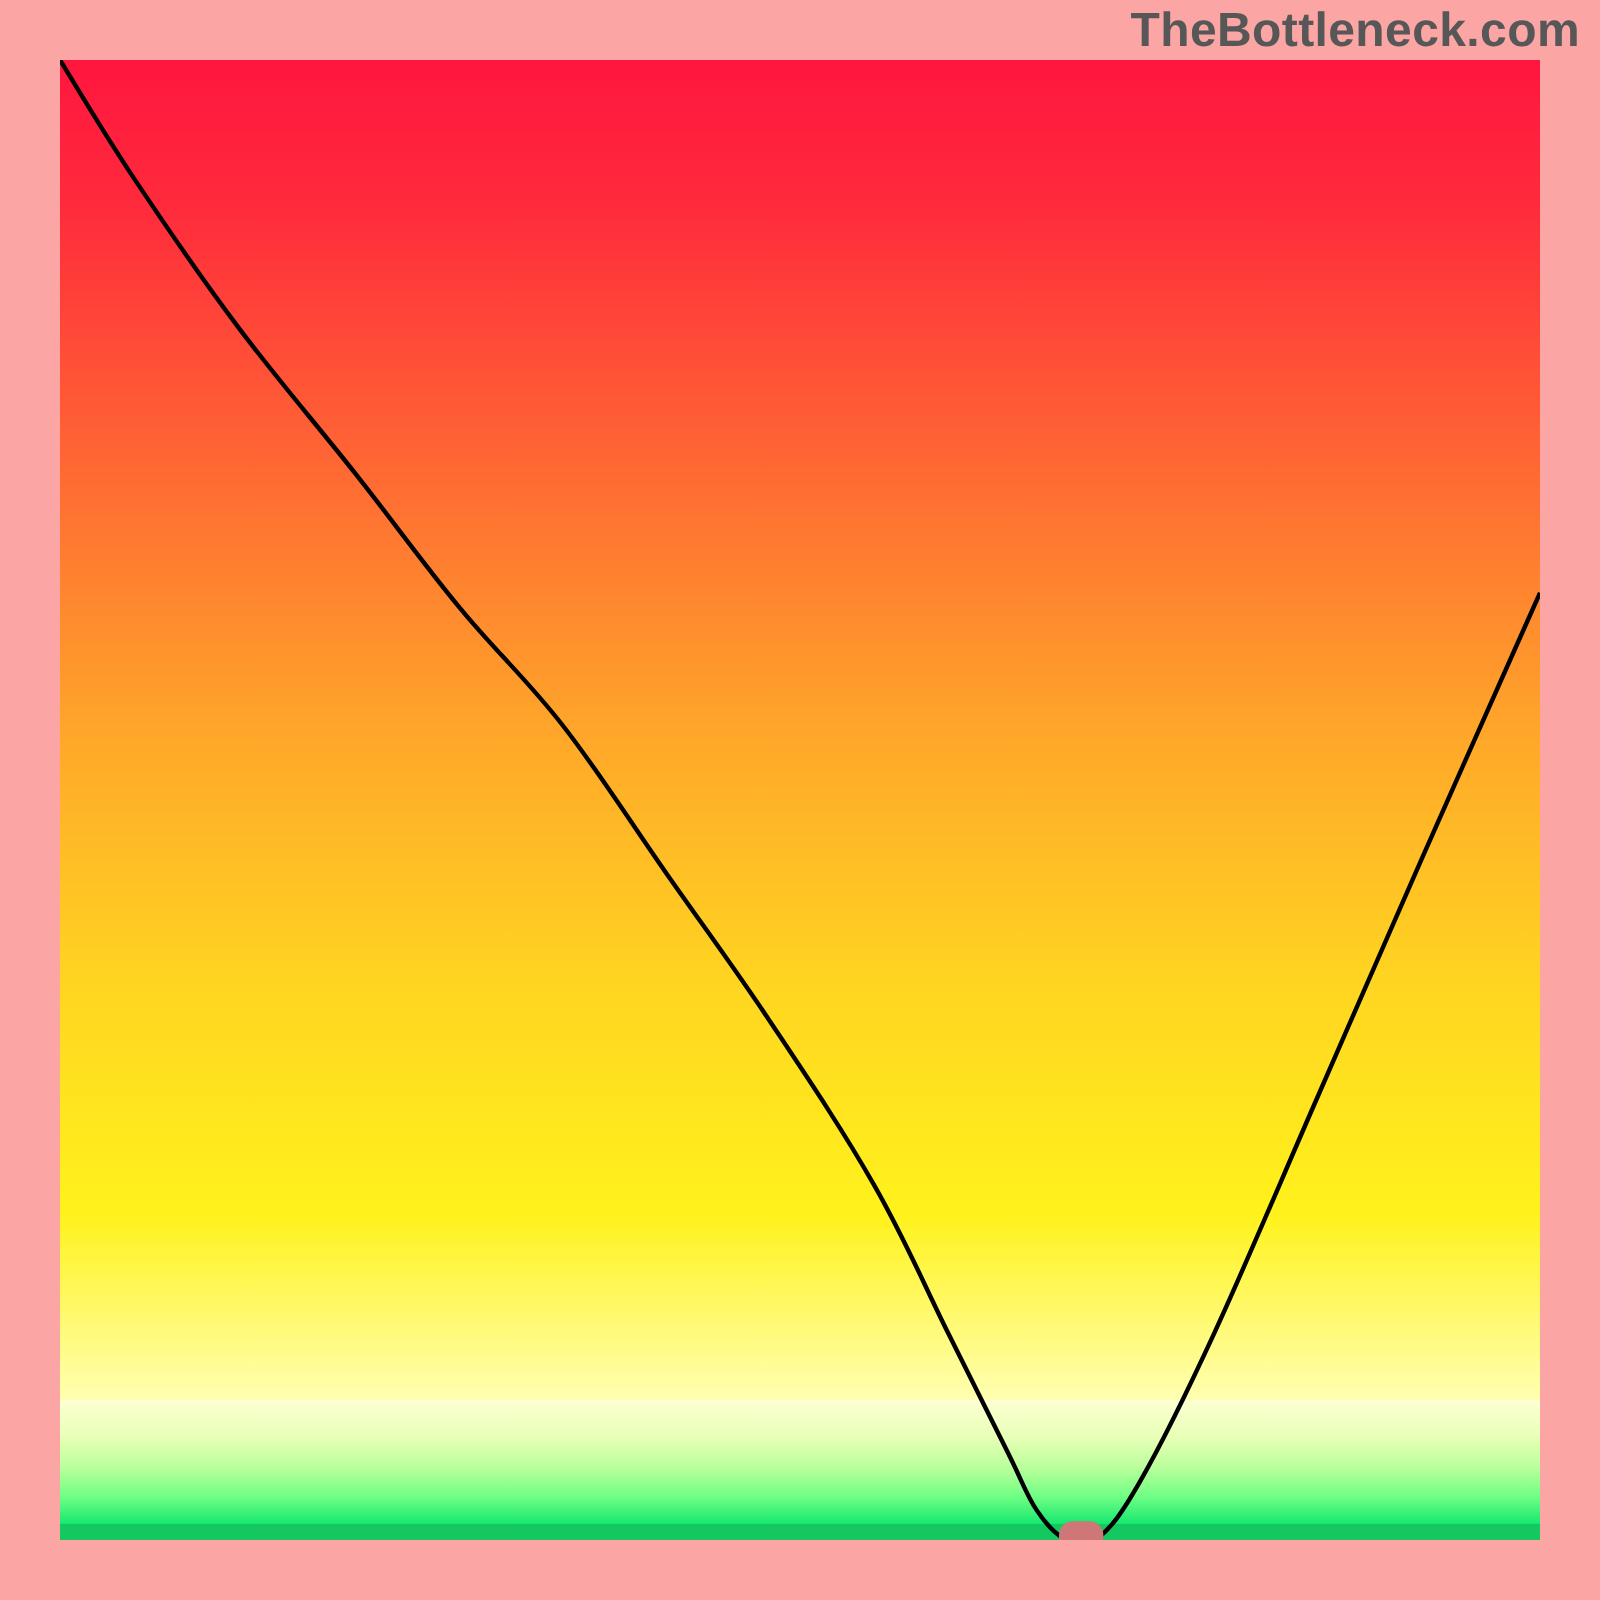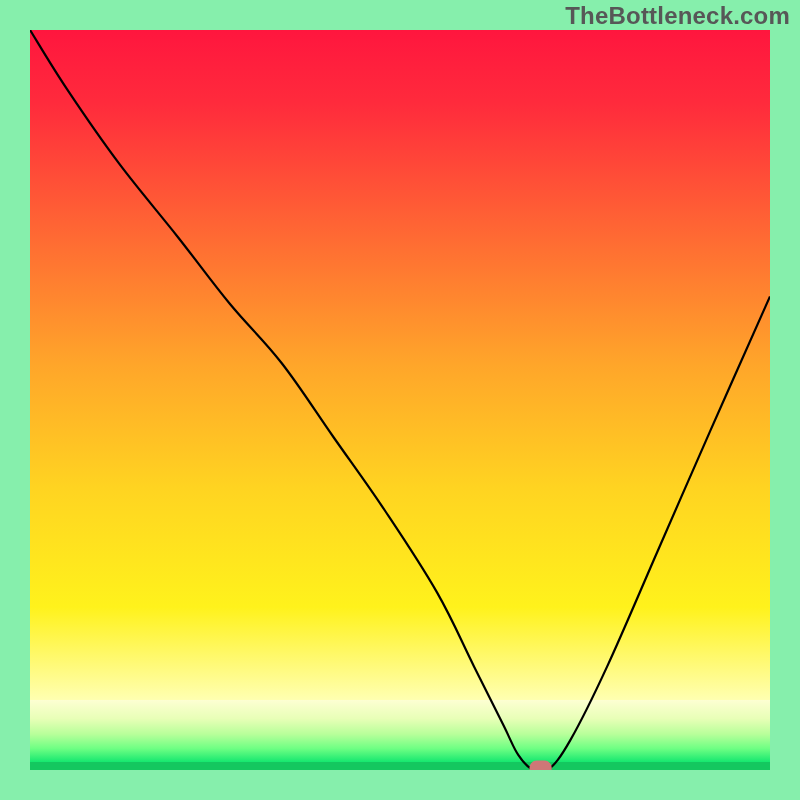--- a/index.html
+++ b/index.html
@@ -7,21 +7,21 @@
     padding: 0;
     width: 800px;
     height: 800px;
     background: #000;
     overflow: hidden;
   }
   .frame {
     position: relative;
     width: 800px;
     height: 800px;
-    background: #86efac;
+    background: #fca5a5;
   }
   .watermark {
     position: absolute;
     top: 2px;
     right: 10px;
     font-family: Arial, Helvetica, sans-serif;
     font-size: 24px;
     font-weight: 600;
     color: #575757;
     letter-spacing: 0.2px;

